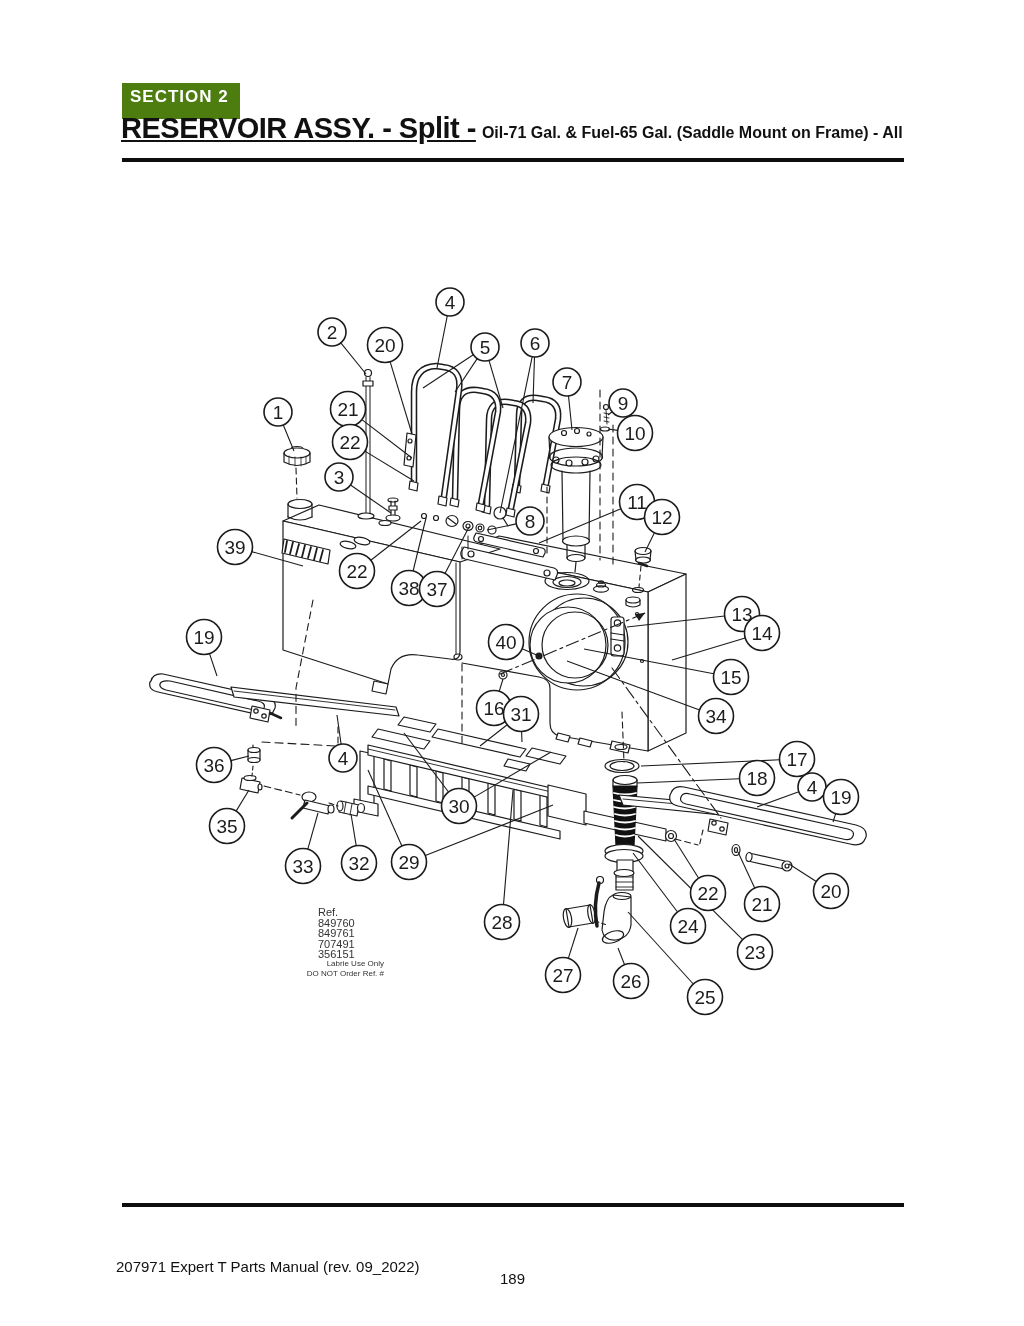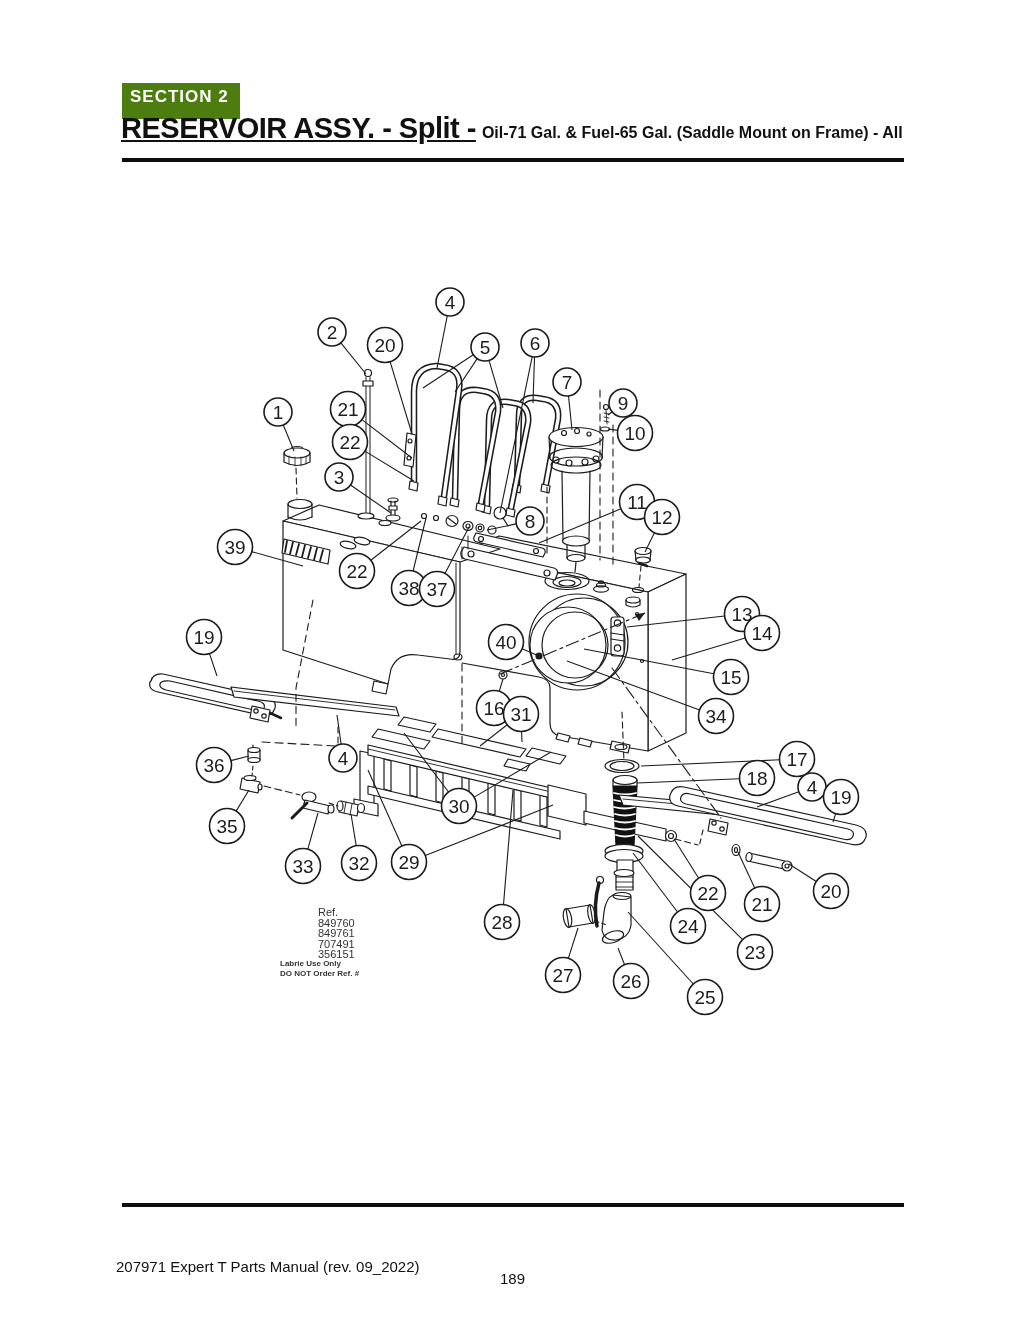--- a/index.html
+++ b/index.html
@@ -9,22 +9,22 @@
   #section-box{position:absolute;left:122px;top:83px;background:#4d7c0f;color:#fff;
         font-size:17px;font-weight:bold;letter-spacing:1px;padding:4px 11px 12px 8px;}
   #title-row{position:absolute;left:121px;top:112px;width:800px;white-space:nowrap;}
   #title-main{font-size:29px;font-weight:bold;letter-spacing:-0.5px;display:inline;text-decoration:underline;}
   #title-sub{font-size:16px;font-weight:bold;display:inline;margin-left:6px;}
   .rule{position:absolute;left:122px;width:782px;height:4px;background:#0d0d0d;}
   #rule-top{top:158px;}
   #rule-bottom{top:1203px;}
   
   #ref-block{position:absolute;left:318px;top:907px;font-size:11px;line-height:10.5px;color:#333;}
-  #ref-note{position:absolute;left:280px;top:959px;width:104px;text-align:left;
-        font-size:8px;line-height:9.5px;color:#333;font-weight:bold;}
+  #ref-note{position:absolute;left:280px;top:959px;width:104px;text-align:right;
+        font-size:8px;line-height:9.5px;color:#333;}
   
   #footer-left{position:absolute;left:116px;top:1258px;font-size:15px;}
   #footer-page{position:absolute;left:500px;top:1258px;font-size:15px;margin-top:12px;}
   svg{position:absolute;left:0;top:0;}
   text.co{font-family:"Liberation Sans", sans-serif;}
 </style>
 </head>
 <body>
 
 <div id="page">

